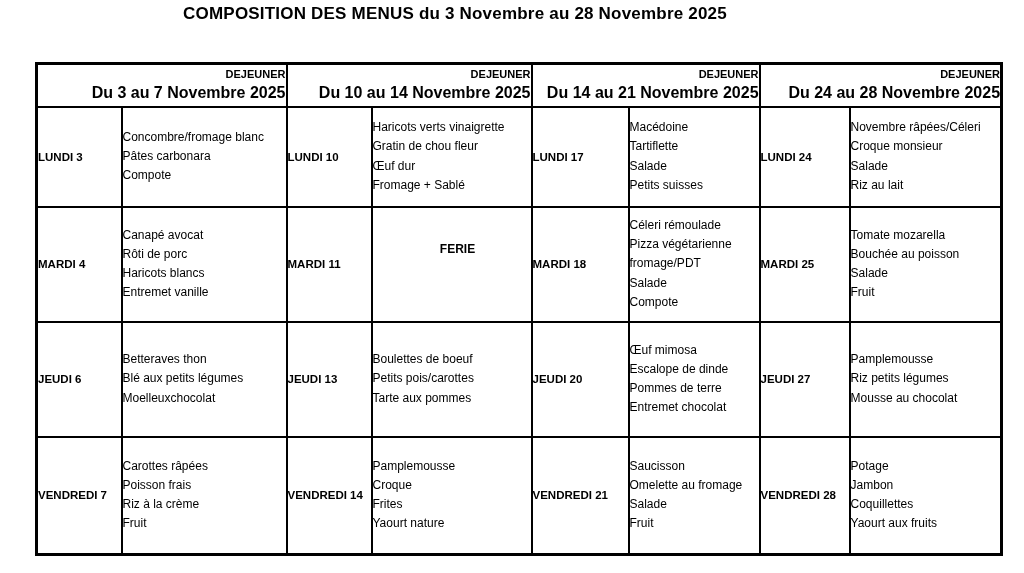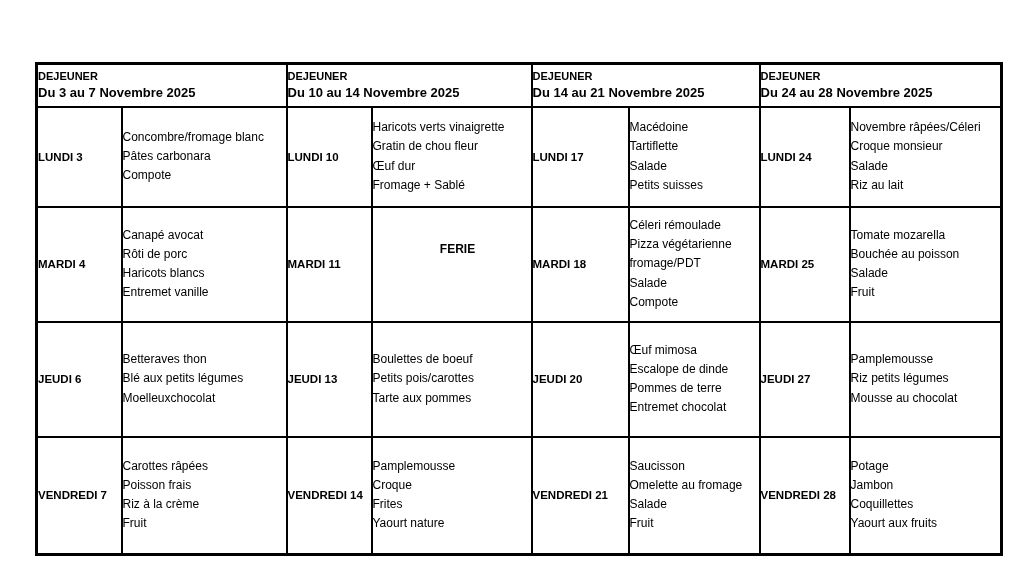--- a/index.html
+++ b/index.html
@@ -40,26 +40,26 @@
     border: 2px solid #000000;
     padding: 0;
     overflow: hidden;
   }
   thead tr { height: 43px; }
   tbody tr.row-0 { height: 100px; }
   tbody tr.row-1 { height: 115px; }
   tbody tr.row-2 { height: 115px; }
   tbody tr.row-3 { height: 118px; }
   th.week-header {
-    text-align: left;
+    text-align: right;
     vertical-align: middle;
     font-weight: bold;
   }
   th.week-header .wh-line1 { font-size: 11px; line-height: 1.5; }
-  th.week-header .wh-line2 { font-size: 13px; line-height: 1.4; }
+  th.week-header .wh-line2 { font-size: 16px; line-height: 1.4; }
   th.day-cell {
     text-align: left;
     vertical-align: middle;
     font-weight: bold;
     font-size: 11.5px;
     padding-left: 3px;
     margin-left: 10px;
   }
   td.menu-cell {
     text-align: left;
@@ -79,20 +79,21 @@
     padding-left: 12px;
   }
   td.menu-cell.centered .menu-line {
     padding-bottom: 28px;
   }
 </style>
 </head>
 <body>
 
 <div class="page">
+  <div class="title">COMPOSITION DES MENUS du 3 Novembre au 28 Novembre 2025</div>
 
   <table class="menu-table">
     <colgroup>
       <col style="width:85px">
         <col style="width:165px">
       <col style="width:85px">
         <col style="width:160px">
       <col style="width:97px">
         <col style="width:131px">
       <col style="width:90px">

